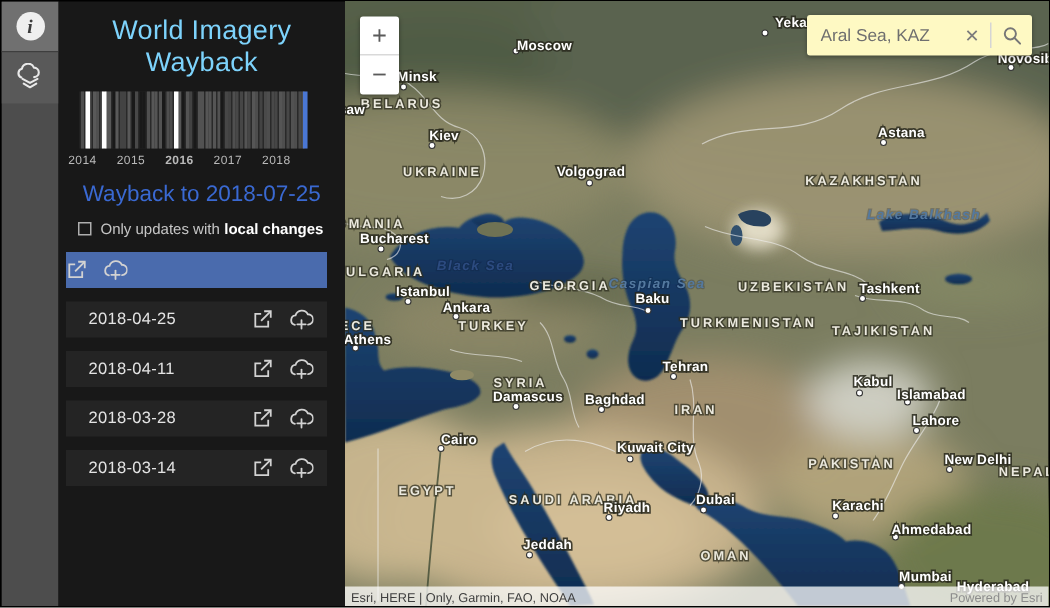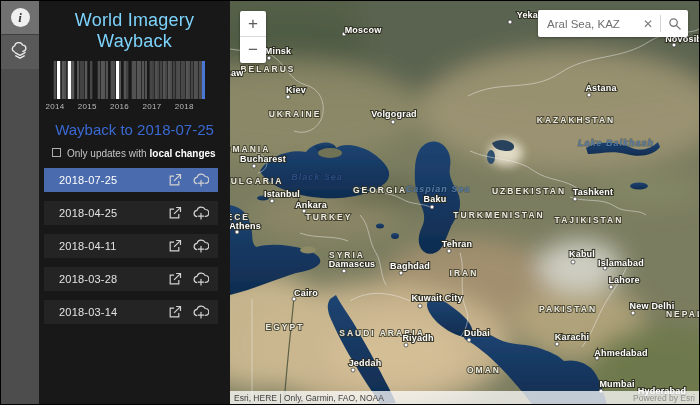--- a/index.html
+++ b/index.html
@@ -41,21 +41,21 @@
   text.lbl-city { font:bold 9px "Liberation Sans",sans-serif; fill:#ffffff; stroke:rgba(40,40,28,.85);
                   stroke-width:2.2px; paint-order:stroke; letter-spacing:.2px; }
   text.lbl-country { font:bold 8.5px "Liberation Sans",sans-serif; fill:#eceadf; stroke:rgba(48,48,34,.75);
                   stroke-width:2px; paint-order:stroke; letter-spacing:2px; }
   text.lbl-water { font:italic bold 9px "Liberation Sans",sans-serif; paint-order:stroke;
                   stroke:rgba(10,25,50,.25); stroke-width:1.5px; letter-spacing:1px; }
   .zoomctl { position:absolute; left:10px; top:10px; width:26px; background:#fff; border-radius:2px;
              box-shadow:0 1px 3px rgba(0,0,0,.4); text-align:center; }
   .zbtn { height:26px; line-height:25px; font-size:17px; color:#5a5a5a; cursor:pointer; }
   .zbtn.zin { border-bottom:1px solid #d9d9d9; }
-  .searchbox { position:absolute; top:9px; left:308px; width:150px; height:27px; background:#ffffff; border-radius:2px;
+  .searchbox { position:absolute; top:9px; left:308px; width:150px; height:27px; background:#fef9c3; border-radius:2px;
                box-shadow:0 1px 3px rgba(0,0,0,.35); display:flex; align-items:center; }
   .searchbox input { flex:1; border:0; outline:0; margin-left:9px; font-size:11.5px; color:#6f6f6f;
                      min-width:0; background:transparent; font-family:"Liberation Sans",sans-serif; }
   .clear { font-size:12px; color:#7c7c7c; padding:0 7px; cursor:pointer; }
   .sdiv { width:1px; height:17px; background:#d5d5d5; }
   .mag { padding:0 7px; display:flex; cursor:pointer; }
   .attrib { position:absolute; left:0; right:0; bottom:0; height:13px; background:rgba(255,255,255,.75);
             font-size:8.5px; color:#3f3f3f; display:flex; align-items:center; justify-content:space-between; padding:0 4px; }
   .attrib .pw { color:#8d8d8d; }
 </style>
@@ -140,36 +140,35 @@
         <div class="tbar" style="left: 145.828px; background: rgb(73, 73, 73);"></div>
         <div class="tbar" style="left: 148.414px; background: rgb(78, 78, 78);"></div>
         <div class="marker" style="left: 4px; background: rgb(255, 255, 255);"></div>
         <div class="marker" style="left: 14.5px; background: rgb(255, 255, 255);"></div>
         <div class="marker" style="left: 62.5px; background: rgb(255, 255, 255);"></div>
         <div class="marker" style="left: 148.75px; background: rgb(74, 119, 212);"></div>
       </div>
     <div class="ticks">
         <span class="tick" style="left: 2px;">2014</span>
         <span class="tick" style="left: 34.3px;">2015</span>
-        <span class="tick" style="left: 66.6px;">2016</span>
+        <span class="tick" style="left: 66.6px; font-weight: bold;">2016</span>
         <span class="tick" style="left: 98.9px;">2017</span>
         <span class="tick" style="left: 131.2px;">2018</span>
       </div>
 
     <div class="sb-heading">Wayback to 2018-07-25</div>
 
     <div class="filter-row">
       <span class="cbx"></span>
       <span>Only updates with</span>
       <span class="filter-bold">local changes</span>
     </div>
 
     <div class="release-list">
         <div class="row selected">
-      <span class="date">2018-07-25</span>
       <svg class="ic exp" viewBox="0 0 14 14" stroke-linecap="square">
         <path d="M5.5,3.2 H2.2 V11.8 H10.8 V8.5"></path>
         <path d="M6.5,7.5 L12,2"></path>
         <path d="M8.7,1.5 H12.5 V5.3"></path>
       </svg>
       <svg class="ic cld" viewBox="0 0 17 14" stroke-linecap="round">
         <path d="M4.6,10.6 A3.2,3.2 0 0 1 5,4.3 A4.4,4.4 0 0 1 13.2,3.5 A2.9,2.9 0 0 1 13.4,10.4"></path>
         <path d="M9,7.4 V13"></path>
         <path d="M6.2,10.2 H11.8"></path>
       </svg>

